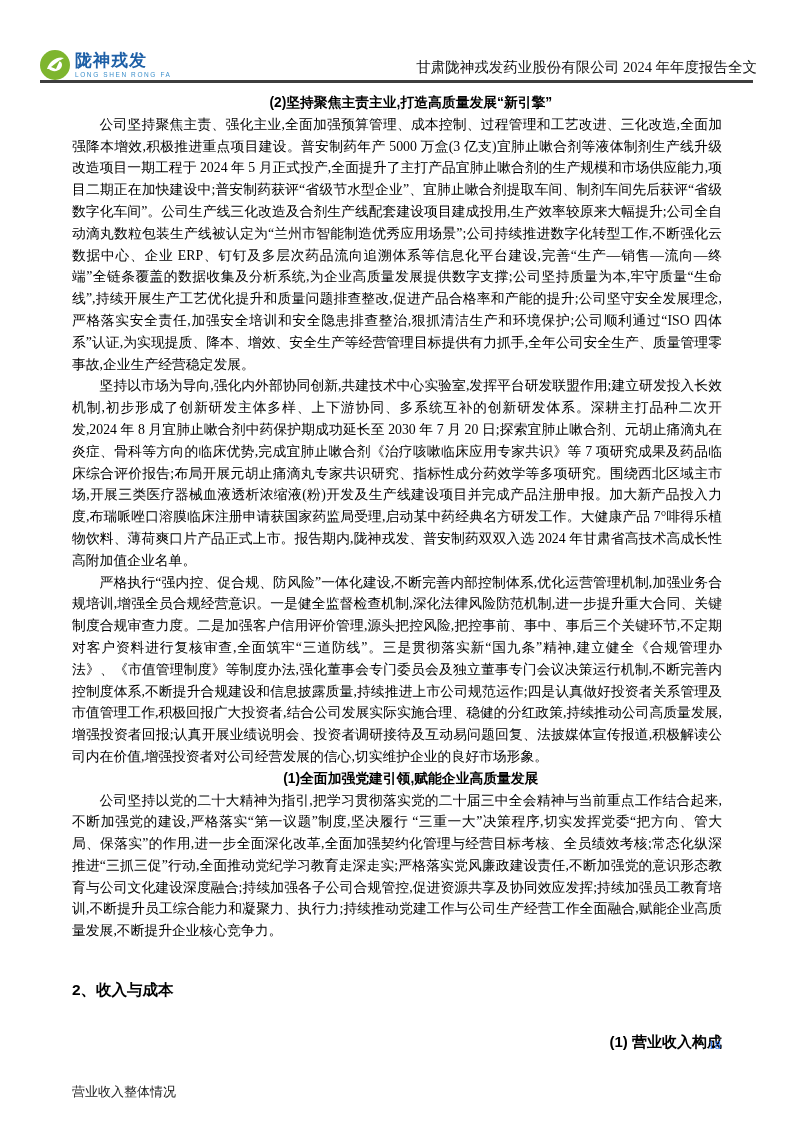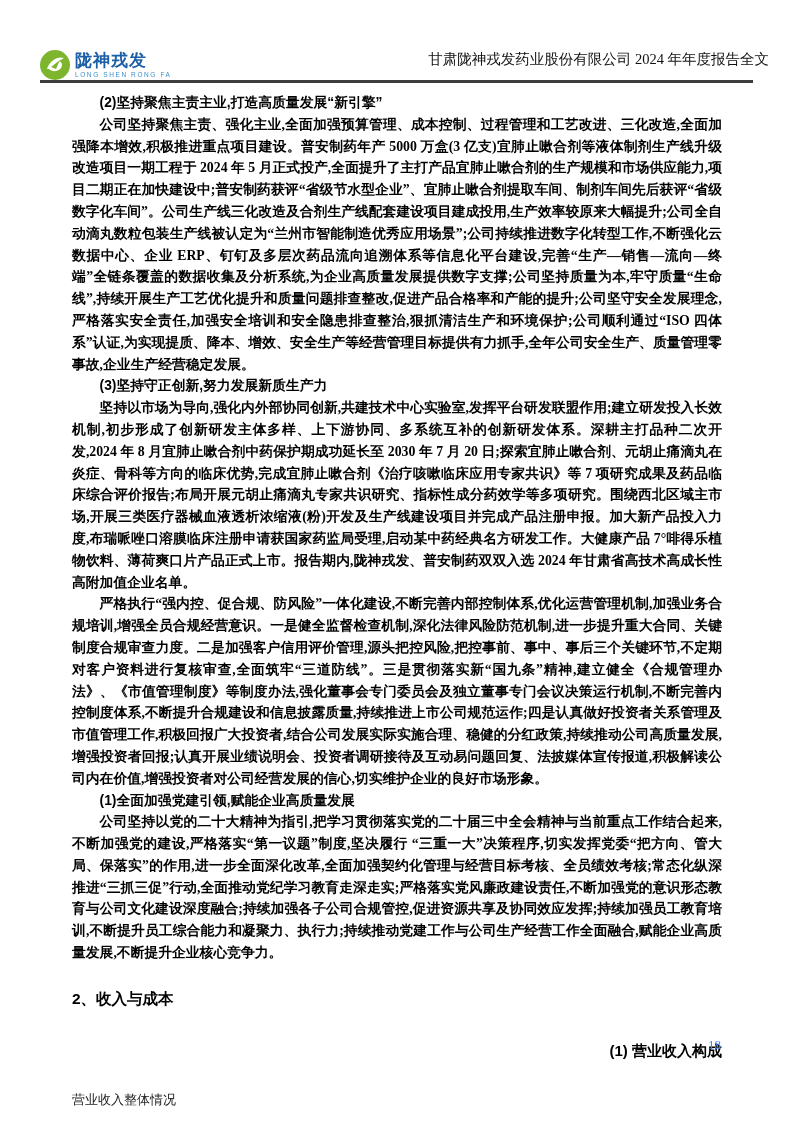--- a/index.html
+++ b/index.html
@@ -12,21 +12,21 @@
     height: 1122px;
     margin: 0 auto;
     background: #ffffff;
     overflow: hidden;
   }
 
   
   .header {
     position: absolute;
     left: 40px;
-    right: 24px;
+    right: 36px;
     top: 44px;
     height: 36px;
     display: flex;
     justify-content: space-between;
     align-items: flex-end;
   }
   .logo {
     display: flex;
     align-items: center;
     gap: 5px;
@@ -44,21 +44,21 @@
     font-family: "Liberation Sans", sans-serif;
     font-size: 6.5px;
     letter-spacing: 1.6px;
     color: #3c8fcb;
     margin-top: 3px;
     white-space: nowrap;
   }
   .header-title {
     font-size: 14.5px;
     color: #111111;
-    padding-bottom: 11px;
+    padding-bottom: 3px;
     white-space: nowrap;
     margin-left: 45px;
   }
   .header-rule {
     position: absolute;
     left: 40px;
     right: 40px;
     top: 80px;
     height: 3px;
     background: #3d3d3d;
@@ -72,31 +72,30 @@
     top: 92px;
     color: #000000;
     font-size: 13.8px;
     line-height: 21.8px;
     text-align: justify;
   }
   .sec-heading {
     font-family: "Liberation Sans", sans-serif;
     font-weight: bold;
     text-indent: 2em;
-    text-align: left;
+    text-align: center;
   }
   .sec-body {
     text-indent: 2em;
-    font-weight: bold;
   }
   .h2-heading {
     font-family: "Liberation Sans", sans-serif;
     font-weight: bold;
     font-size: 15.5px;
-    margin-top: 24px;
+    margin-top: 37px;
     text-align: left;
   }
   .h3-heading {
     font-family: "Liberation Sans", sans-serif;
     font-weight: bold;
     font-size: 15px;
     margin-top: 30px;
     padding-left: 6px;
     text-align: right;
   }
@@ -136,21 +135,20 @@
     <div class="header-title">甘肃陇神戎发药业股份有限公司 2024 年年度报告全文</div>
   </header>
 
   <div class="header-rule"></div>
 
   <main class="content">
 
     <div class="sec-heading">(2)坚持聚焦主责主业,打造高质量发展“新引擎”</div>
     <p class="sec-body">公司坚持聚焦主责、强化主业,全面加强预算管理、成本控制、过程管理和工艺改进、三化改造,全面加强降本增效,积极推进重点项目建设。普安制药年产 5000 万盒(3 亿支)宜肺止嗽合剂等液体制剂生产线升级改造项目一期工程于 2024 年 5 月正式投产,全面提升了主打产品宜肺止嗽合剂的生产规模和市场供应能力,项目二期正在加快建设中;普安制药获评“省级节水型企业”、宜肺止嗽合剂提取车间、制剂车间先后获评“省级数字化车间”。公司生产线三化改造及合剂生产线配套建设项目建成投用,生产效率较原来大幅提升;公司全自动滴丸数粒包装生产线被认定为“兰州市智能制造优秀应用场景”;公司持续推进数字化转型工作,不断强化云数据中心、企业 ERP、钉钉及多层次药品流向追溯体系等信息化平台建设,完善“生产—销售—流向—终端”全链条覆盖的数据收集及分析系统,为企业高质量发展提供数字支撑;公司坚持质量为本,牢守质量“生命线”,持续开展生产工艺优化提升和质量问题排查整改,促进产品合格率和产能的提升;公司坚守安全发展理念,严格落实安全责任,加强安全培训和安全隐患排查整治,狠抓清洁生产和环境保护;公司顺利通过“ISO 四体系”认证,为实现提质、降本、增效、安全生产等经营管理目标提供有力抓手,全年公司安全生产、质量管理零事故,企业生产经营稳定发展。</p>
 
-    <div class="sec-heading">(3)坚持守正创新,努力发展新质生产力</div>
     <p class="sec-body">坚持以市场为导向,强化内外部协同创新,共建技术中心实验室,发挥平台研发联盟作用;建立研发投入长效机制,初步形成了创新研发主体多样、上下游协同、多系统互补的创新研发体系。深耕主打品种二次开发,2024 年 8 月宜肺止嗽合剂中药保护期成功延长至 2030 年 7 月 20 日;探索宜肺止嗽合剂、元胡止痛滴丸在炎症、骨科等方向的临床优势,完成宜肺止嗽合剂《治疗咳嗽临床应用专家共识》等 7 项研究成果及药品临床综合评价报告;布局开展元胡止痛滴丸专家共识研究、指标性成分药效学等多项研究。围绕西北区域主市场,开展三类医疗器械血液透析浓缩液(粉)开发及生产线建设项目并完成产品注册申报。加大新产品投入力度,布瑞哌唑口溶膜临床注册申请获国家药监局受理,启动某中药经典名方研发工作。大健康产品 7°啡得乐植物饮料、薄荷爽口片产品正式上市。报告期内,陇神戎发、普安制药双双入选 2024 年甘肃省高技术高成长性高附加值企业名单。</p>
 
     <p class="sec-body">严格执行“强内控、促合规、防风险”一体化建设,不断完善内部控制体系,优化运营管理机制,加强业务合规培训,增强全员合规经营意识。一是健全监督检查机制,深化法律风险防范机制,进一步提升重大合同、关键制度合规审查力度。二是加强客户信用评价管理,源头把控风险,把控事前、事中、事后三个关键环节,不定期对客户资料进行复核审查,全面筑牢“三道防线”。三是贯彻落实新“国九条”精神,建立健全《合规管理办法》、《市值管理制度》等制度办法,强化董事会专门委员会及独立董事专门会议决策运行机制,不断完善内控制度体系,不断提升合规建设和信息披露质量,持续推进上市公司规范运作;四是认真做好投资者关系管理及市值管理工作,积极回报广大投资者,结合公司发展实际实施合理、稳健的分红政策,持续推动公司高质量发展,增强投资者回报;认真开展业绩说明会、投资者调研接待及互动易问题回复、法披媒体宣传报道,积极解读公司内在价值,增强投资者对公司经营发展的信心,切实维护企业的良好市场形象。</p>
 
     <div class="sec-heading">(1)全面加强党建引领,赋能企业高质量发展</div>
     <p class="sec-body">公司坚持以党的二十大精神为指引,把学习贯彻落实党的二十届三中全会精神与当前重点工作结合起来,不断加强党的建设,严格落实“第一议题”制度,坚决履行 “三重一大”决策程序,切实发挥党委“把方向、管大局、保落实”的作用,进一步全面深化改革,全面加强契约化管理与经营目标考核、全员绩效考核;常态化纵深推进“三抓三促”行动,全面推动党纪学习教育走深走实;严格落实党风廉政建设责任,不断加强党的意识形态教育与公司文化建设深度融合;持续加强各子公司合规管控,促进资源共享及协同效应发挥;持续加强员工教育培训,不断提升员工综合能力和凝聚力、执行力;持续推动党建工作与公司生产经营工作全面融合,赋能企业高质量发展,不断提升企业核心竞争力。</p>
 
     <div class="h2-heading">2、收入与成本</div>
     <div class="h3-heading">(1) 营业收入构成</div>
     <div class="note-line">营业收入整体情况</div>

